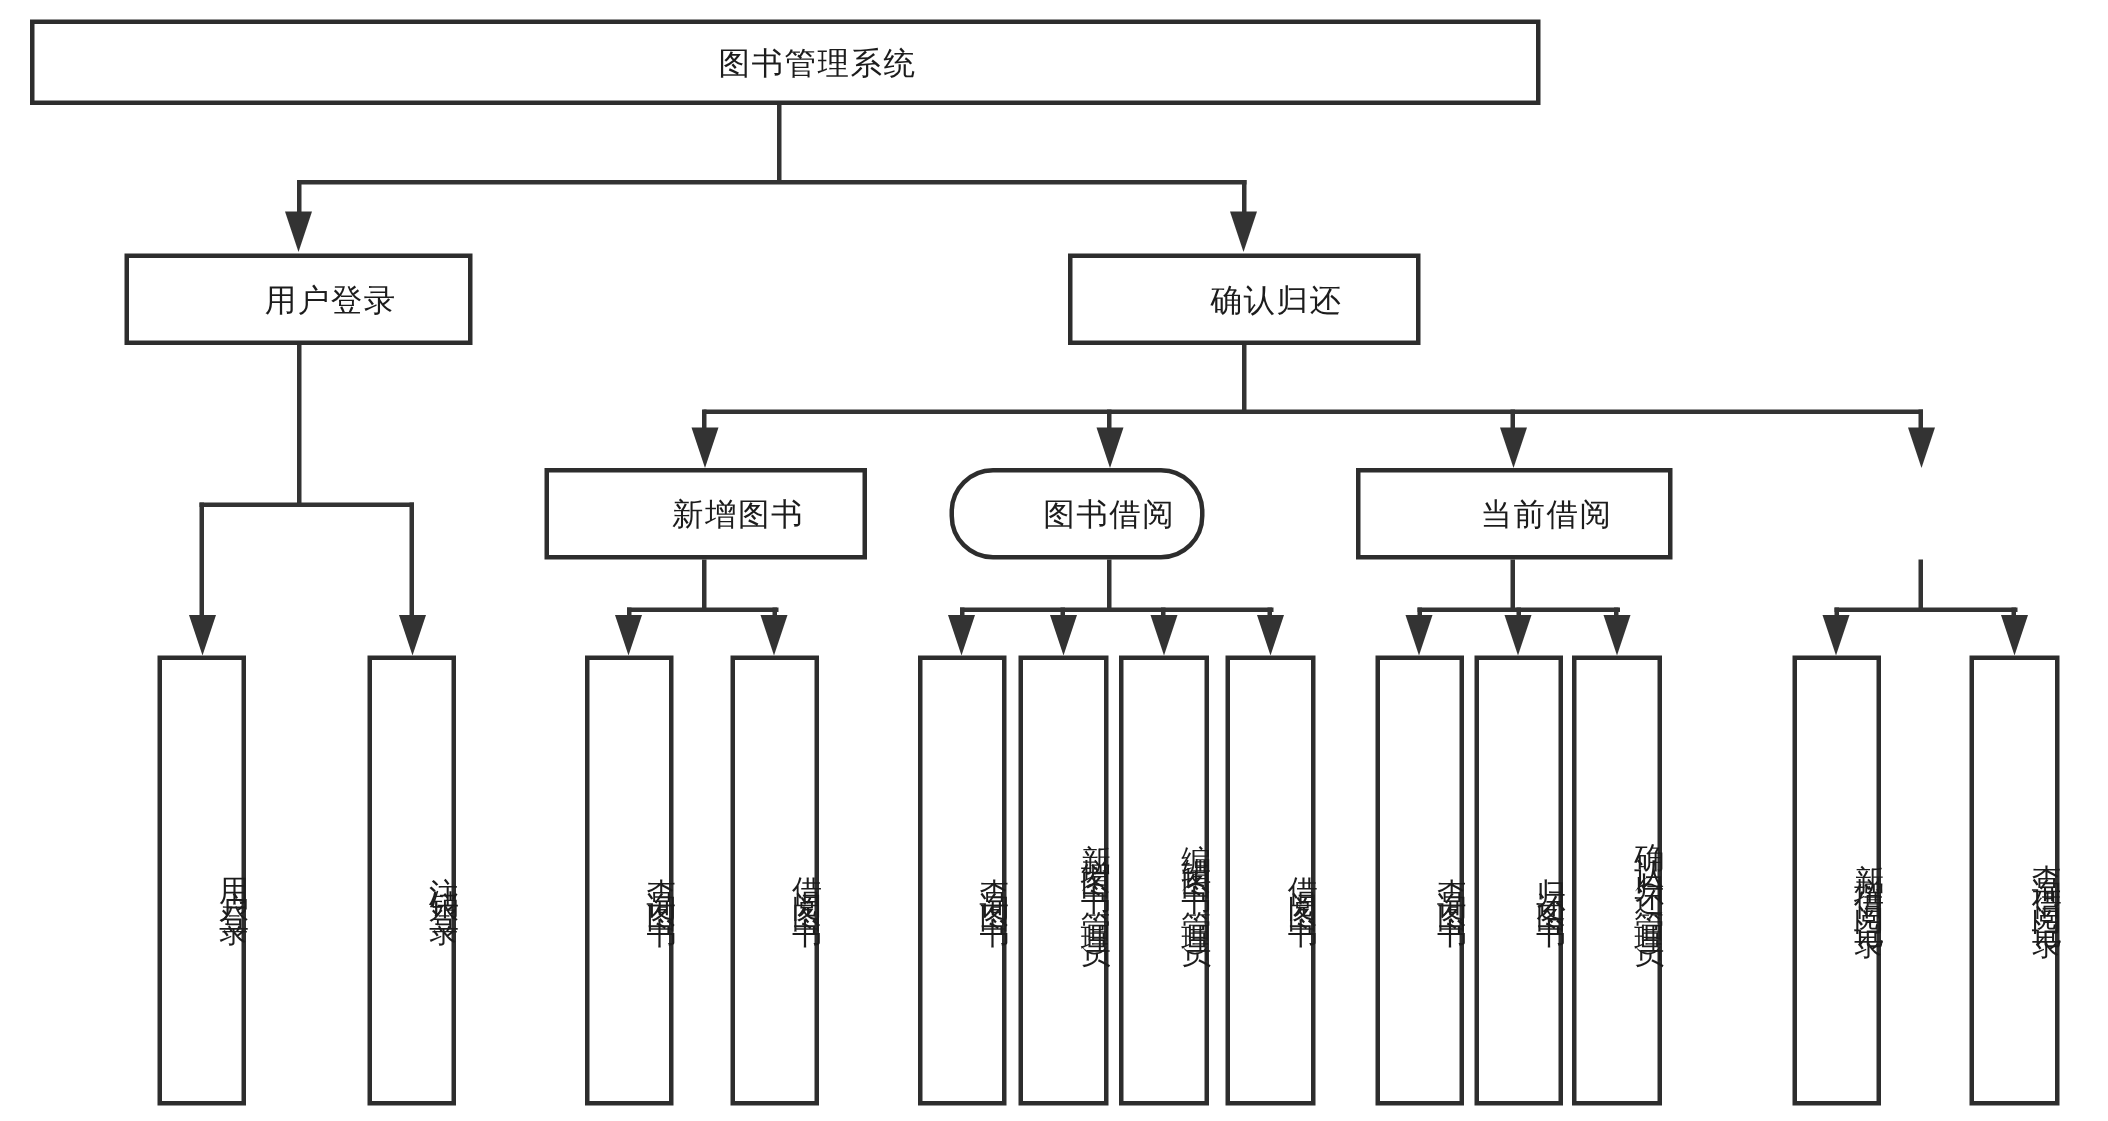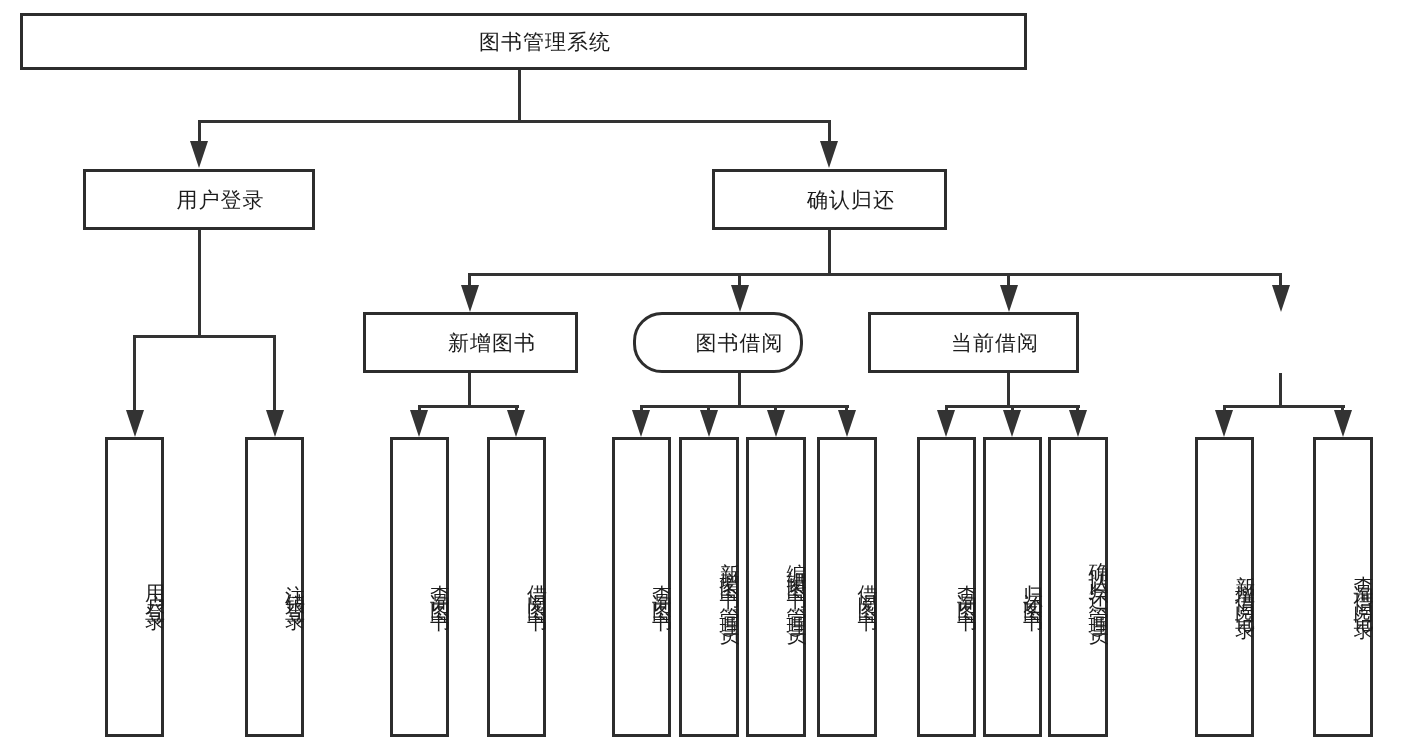--- a/index.html
+++ b/index.html
@@ -70,21 +70,21 @@
   <div class="tri" style="left:1000px; top:285px;"></div>
   <div class="vline" style="left:1279px; top:273px; width:3px; height:13px;"></div>
   <div class="tri" style="left:1272px; top:285px;"></div>
 
   <div class="box hbox" style="left:363px; top:312px; width:215px; height:61px;">
     <span>新增图书</span>
   </div>
   <div class="box hbox" style="left:633px; top:312px; width:170px; height:61px;border-radius:29px;">
     <span>图书借阅</span>
   </div>
-  <div class="box hbox" style="left:868px; top:312px; width:211px; height:61px;">
+  <div class="box hbox" style="left:904px; top:312px; width:211px; height:61px;">
     <span>当前借阅</span>
   </div>
 
   <div class="vline" style="left:468px;  top:373px; width:3px; height:34px;"></div>
   <div class="vline" style="left:738px;  top:373px; width:3px; height:34px;"></div>
   <div class="vline" style="left:1007px; top:373px; width:3px; height:34px;"></div>
   <div class="vline" style="left:1279px; top:373px; width:3px; height:34px;"></div>
 
   <div class="hline" style="left:418px;  top:405px; width:101px; height:3px;"></div>
   <div class="hline" style="left:640px;  top:405px; width:209px; height:3px;"></div>

